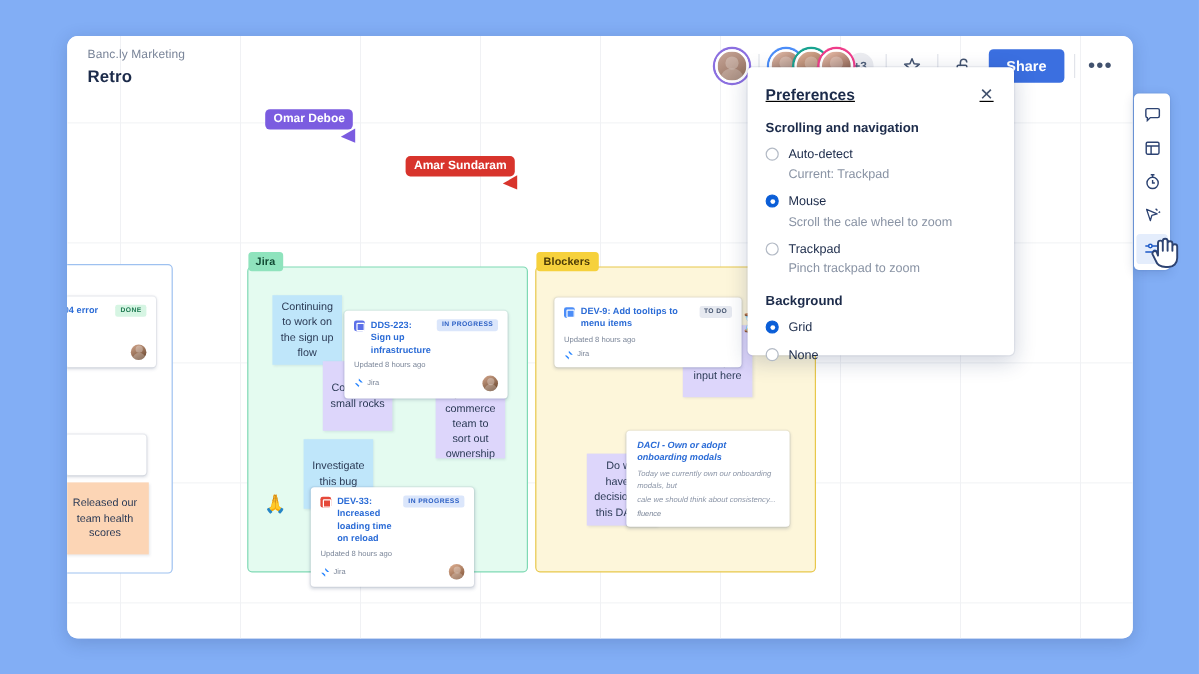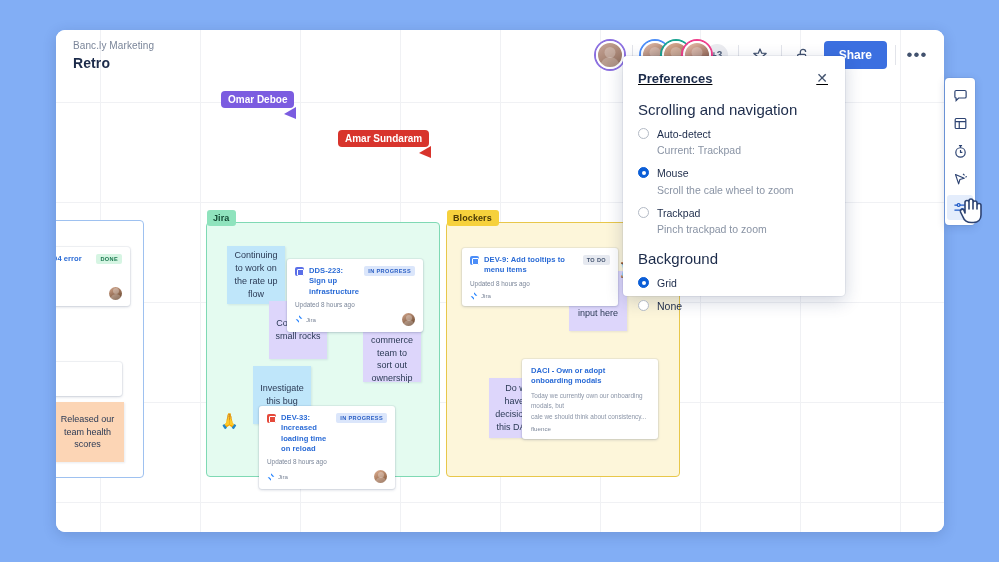--- a/index.html
+++ b/index.html
@@ -196,21 +196,21 @@
     position: absolute; left: 623px; top: 56px;
     width: 222px; height: 240px;
     background: #fff; border-radius: 4px;
     box-shadow: 0 5px 18px rgba(20,40,90,.20), 0 0 0 1px rgba(20,40,90,.06);
     z-index: 60; padding: 13px 15px;
   }
   #pref-header { display:flex; align-items:center; justify-content:space-between;text-decoration:underline; }
   #pref-title { font-size: 13px; font-weight: 700; color: #1c2b4a; }
   #pref-close { cursor:pointer; color:#42526e; font-size:14px; line-height:1;
     background:none;border:none;padding:2px 2px; font-family:"Liberation Sans",sans-serif;}
-  .pref-section-title { font-size: 15px; font-weight: 400; color: #1c2b4a; margin-top: 14px; }
+  .pref-section-title { font-size: 11px; font-weight: 700; color: #1c2b4a; margin-top: 14px; }
   .radio-row { display: flex; align-items: flex-start; gap: 8px; margin-top: 9px; }
   .radio {
     width: 11px; height: 11px; border-radius: 50%;
     border: 1.4px solid #b3bac5; background: #fff;
     flex: 0 0 auto; margin-top: 1px; position: relative; cursor: pointer;
   }
   .radio.on { border-color: #0b5ed7; border-width: 1.4px; }
   .radio.on::after {
     content: ""; position: absolute; left: 50%; top: 50%;
     width: 5px; height: 5px; border-radius: 50%;
@@ -263,21 +263,21 @@
     <div class="jc-foot" style="margin-top:12px;">
       <span></span>
       <div class="jc-av jc-av1"></div>
     </div>
   </div>
 
   <div class="jcard" style="left:-40px; top:332px; width:106px; height:34px;"></div>
 
   <div class="sticky sk-peach" style="left:-5px; top:372px; width:73px; height:60px;">Released our team health scores</div>
 
-  <div class="sticky sk-blue" style="left:171px; top:216px; width:58px; height:58px;">Continuing to work on the rate up flow</div>
+  <div class="sticky sk-blue" style="left:171px; top:216px; width:58px; height:58px;">Continuing to work on the sign up flow</div>
 
   <div class="sticky sk-purple" style="left:213px; top:271px; width:58px; height:58px;">Collate our small rocks</div>
 
   <div class="sticky sk-purple" style="left:307px; top:294px; width:58px; height:58px;">Sync with commerce team to sort out ownership</div>
 
   <div class="sticky sk-blue" style="left:169px; top:336px; width:58px; height:58px;margin-left:28px;">Investigate this bug</div>
 
   <div class="jcard" style="left:231px; top:229px; width:136px;">
     <div class="jc-top">
       <div class="jc-type t-task"></div>
@@ -334,21 +334,21 @@
         <span>Jira</span>
       </div>
       <span></span>
     </div>
   </div>
 
   <div class="sticky sk-purple" style="left:513px; top:241px; width:58px; height:60px;">Need design input here</div>
 
   <div class="sticker" style="left:561px; top:232px;">⌛</div>
 
-  <div class="dcard" style="left:466px; top:329px; width:136px;">
+  <div class="dcard" style="left:466px; top:329px; width:136px;font-style:italic;">
     <div class="dc-title">DACI - Own or adopt onboarding modals</div>
     <div class="dc-body">Today we currently own our onboarding modals, but</div>
     <div class="dc-body" style="margin-top:1px;">cale we should think about consistency...</div>
     <div class="dc-src">
       <span>fluence</span>
     </div>
   </div>
 
   <div class="sticky sk-purple" style="left:433px; top:348px; width:58px; height:60px;">Do we have a decision on this DACI?</div>
 

